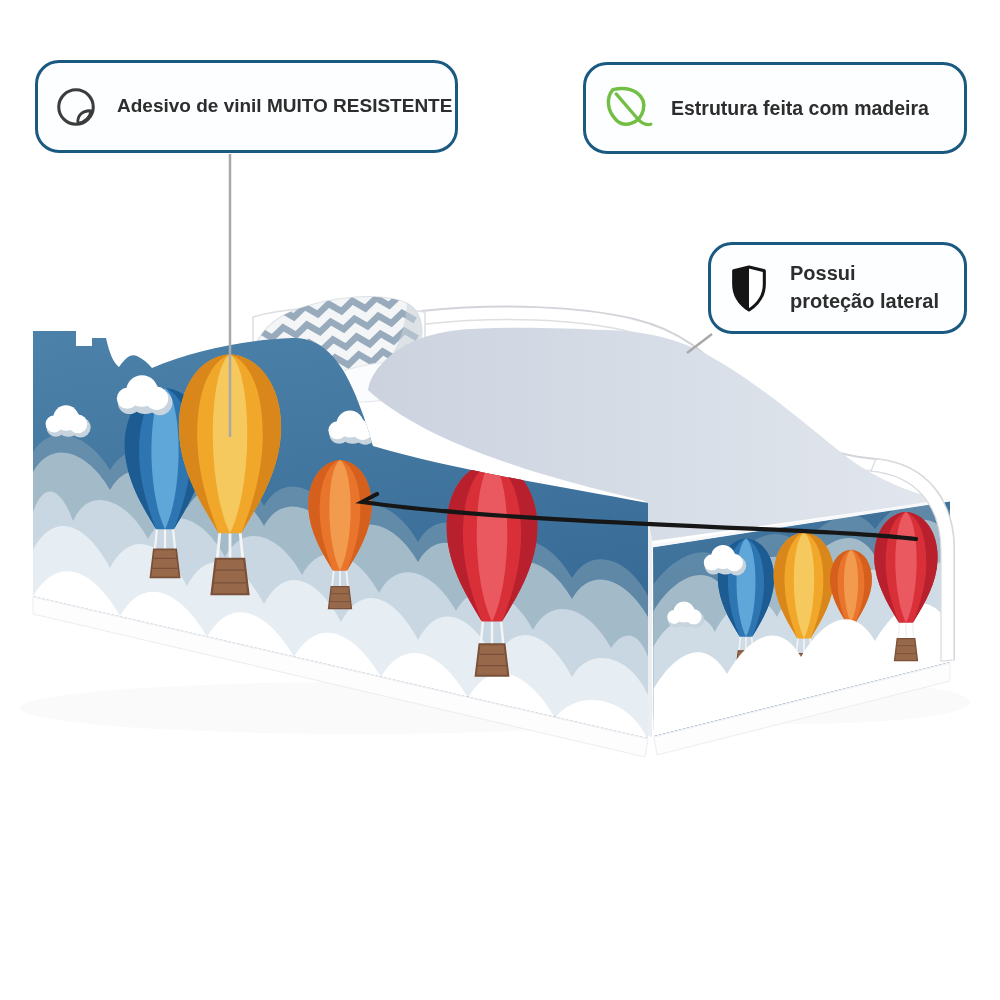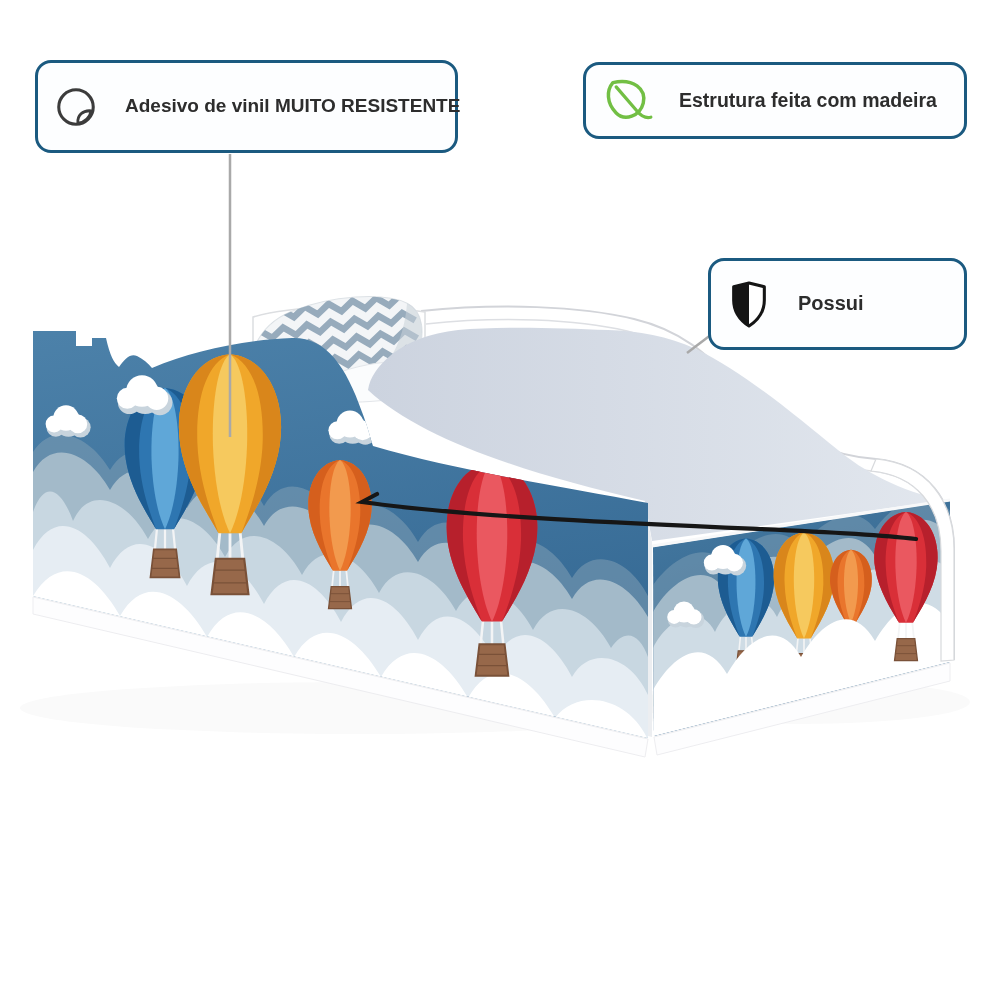--- a/index.html
+++ b/index.html
@@ -1,27 +1,27 @@
 <!DOCTYPE html>
 <html><head>
 <meta charset="utf-8">
 <style>
   html,body{margin:0;padding:0;}
   body{width:1000px;height:1000px;background:#ffffff;position:relative;
        font-family:"Liberation Sans","DejaVu Sans",sans-serif;overflow:hidden;}
   .stage{position:absolute;inset:0;width:1000px;height:1000px;}
   svg.scene{position:absolute;left:0;top:0;}
-  .callout{position:absolute;display:flex;align-items:center;gap:26px;
-           background:#fdfeff;border:3.5px solid #1b5a80;border-radius:16px;
+  .callout{position:absolute;display:flex;align-items:center;gap:18px;
+           background:#fdfeff;border:3.5px solid #1b5a80;border-radius:24px;
            box-sizing:border-box;padding:10px 14px 10px 15px;}
   .callout .txt{color:#2d2d2d;font-weight:700;line-height:1.38;}
   .callout .txt span{display:block;white-space:nowrap;}
   #co1{left:35px;top:60px;width:423px;height:93px;font-size:19px;}
-  #co2{left:583px;top:62px;width:384px;height:77px;font-size:19.5px;}
-  #co3{left:708px;top:258px;width:259px;height:92px;font-size:20px;}
+  #co2{left:583px;top:62px;width:384px;height:92px;font-size:19.5px;}
+  #co3{left:708px;top:242px;width:259px;height:92px;font-size:20px;}
   .ic{flex:0 0 auto;display:block;}
 </style>
 </head>
 <body>
 
 <div class="stage">
 
 <svg class="scene" width="1000" height="1000" viewBox="0 0 1000 1000">
   <defs>
     <linearGradient id="skyF" x1="0" y1="0" x2="0.25" y2="1">
@@ -226,16 +226,17 @@
   </div>
 </div>
 
 <div class="callout" id="co3">
   <svg class="ic" width="46" height="50" viewBox="0 0 48 52">
     <path d="M24,4 L8,8 L8,22 C8,34 15,43 24,49 C33,43 40,34 40,22 L40,8 Z" fill="#ffffff" stroke="#151515" stroke-width="3.2" stroke-linejoin="round"></path>
     <path d="M24,4 L8,8 L8,22 C8,34 15,43 24,49 Z" fill="#151515"></path>
   </svg>
   <div class="txt">
     <span>Possui</span>
+    <span>proteção lateral</span>
   </div>
 </div>
 
 </div>
 
 </body></html>

